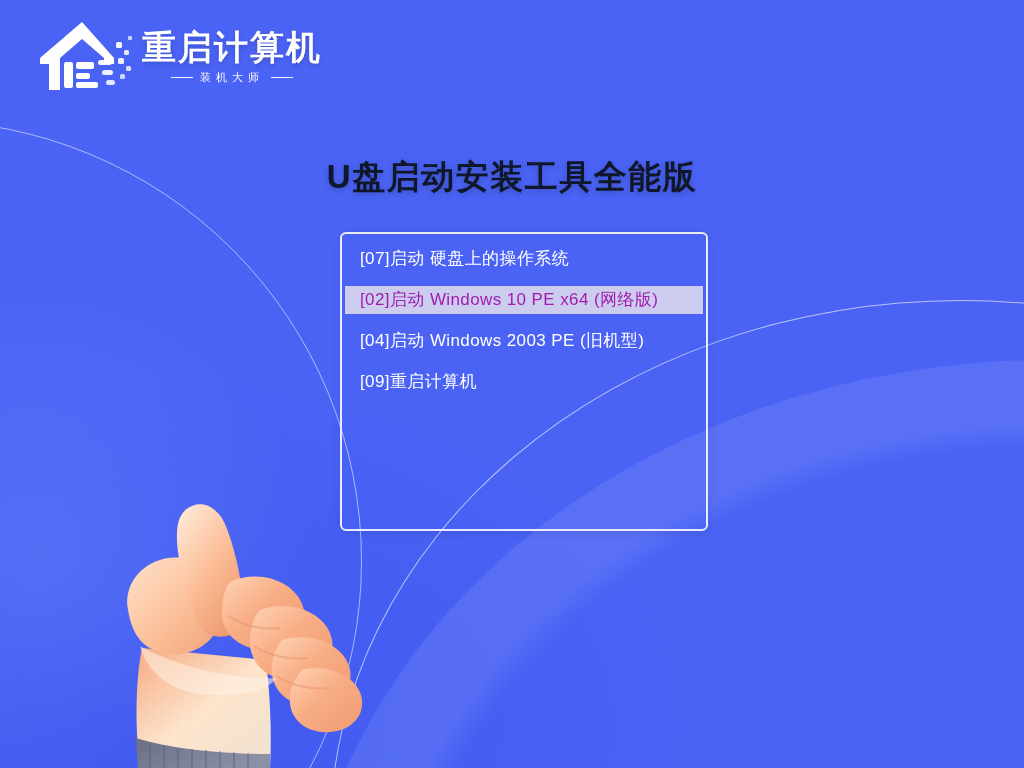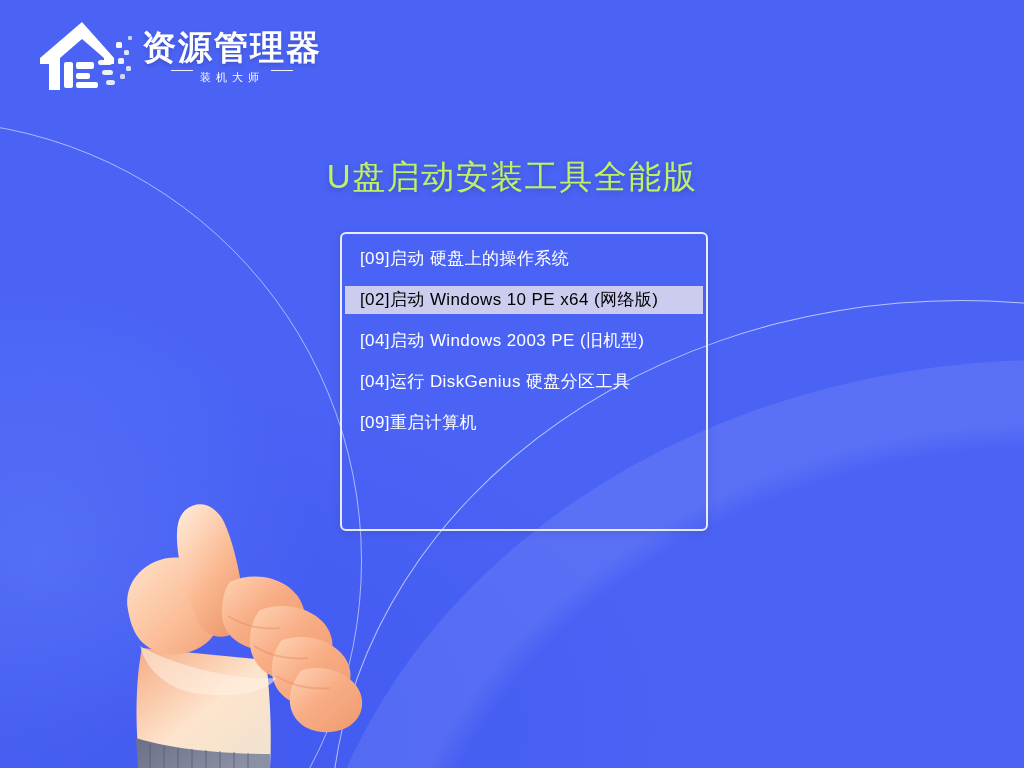--- a/index.html
+++ b/index.html
@@ -81,21 +81,21 @@
     color: #ffffff;
     font-size: 34px;
     font-weight: 700;
     letter-spacing: 2px;
     line-height: 1.08;
     text-shadow: 0 2px 4px rgba(0,0,0,0.18);
   }
   .logo-sub {
     margin-top: 4px;
     display: flex;
-    align-items: flex-start;
+    align-items: center;
     gap: 7px;
     color: #ffffff;
     font-size: 11px;
     letter-spacing: 5px;
     opacity: 0.96;
   }
   .logo-sub .dash {
     display: inline-block;
     width: 22px;
     height: 1.5px;
@@ -104,23 +104,23 @@
   }
   .logo-sub .sub-text { letter-spacing: 5px; }
 
   
   .main-title {
     position: absolute;
     left: 0;
     right: 0;
     top: 155px;
     text-align: center;
-    color: #bef264;
+    color: #0f172a;
     font-size: 33px;
-    font-weight: 400;
+    font-weight: 700;
     letter-spacing: 1.5px;
     text-shadow: 0 2px 6px rgba(0,0,0,0.22);
   }
 
   
   .menu-box {
     position: absolute;
     left: 340px;
     top: 232px;
     width: 368px;
@@ -143,21 +143,21 @@
     line-height: 28px;
     margin-bottom: 13px;
     padding-left: 15px;
     color: #ffffff;
     font-size: 17px;
     letter-spacing: 0.4px;
     white-space: nowrap;
   }
   .menu-item.selected {
     background: #ccccee;
-    color: #000000;
+    color: #a21caf;
   }
 
   
   .hand-wrap {
     position: absolute;
     left: 120px;
     top: 498px;
     width: 300px;
     height: 270px;
   }
@@ -192,37 +192,36 @@
           <rect x="80" y="24" width="6" height="6" rx="1.5" opacity="0.95"></rect>
           <rect x="88" y="32" width="5" height="5" rx="1.5" opacity="0.85"></rect>
           <rect x="82" y="40" width="6" height="6" rx="1.5" opacity="0.9"></rect>
           <rect x="90" y="48" width="5" height="5" rx="1.5" opacity="0.8"></rect>
           <rect x="84" y="56" width="5" height="5" rx="1.5" opacity="0.75"></rect>
           <rect x="92" y="18" width="4" height="4" rx="1" opacity="0.7"></rect>
         </g>
       </svg>
     </span>
     <span class="logo-text-block">
-      <span class="logo-title">资源管理器</span>
+      <span class="logo-title">重启计算机</span>
       <span class="logo-sub">
         <span class="dash"></span>
         <span class="sub-text">装机大师</span>
         <span class="dash"></span>
       </span>
     </span>
   </div>
 
   <div class="main-title">U盘启动安装工具全能版</div>
 
   <div class="menu-box">
     <div class="menu-list">
-      <div class="menu-item">[09]启动 硬盘上的操作系统</div>
+      <div class="menu-item">[07]启动 硬盘上的操作系统</div>
       <div class="menu-item selected">[02]启动 Windows 10 PE x64 (网络版)</div>
       <div class="menu-item">[04]启动 Windows 2003 PE (旧机型)</div>
-      <div class="menu-item">[04]运行 DiskGenius 硬盘分区工具</div>
       <div class="menu-item">[09]重启计算机</div>
     </div>
   </div>
 
   <div class="hand-wrap">
     <svg width="300" height="270" viewBox="0 0 300 270" xmlns="http://www.w3.org/2000/svg">
       <defs>
         <linearGradient id="skin" x1="0" y1="0" x2="1" y2="1">
           <stop offset="0%" stop-color="#ffd3b4"></stop>
           <stop offset="45%" stop-color="#f8ad85"></stop>

